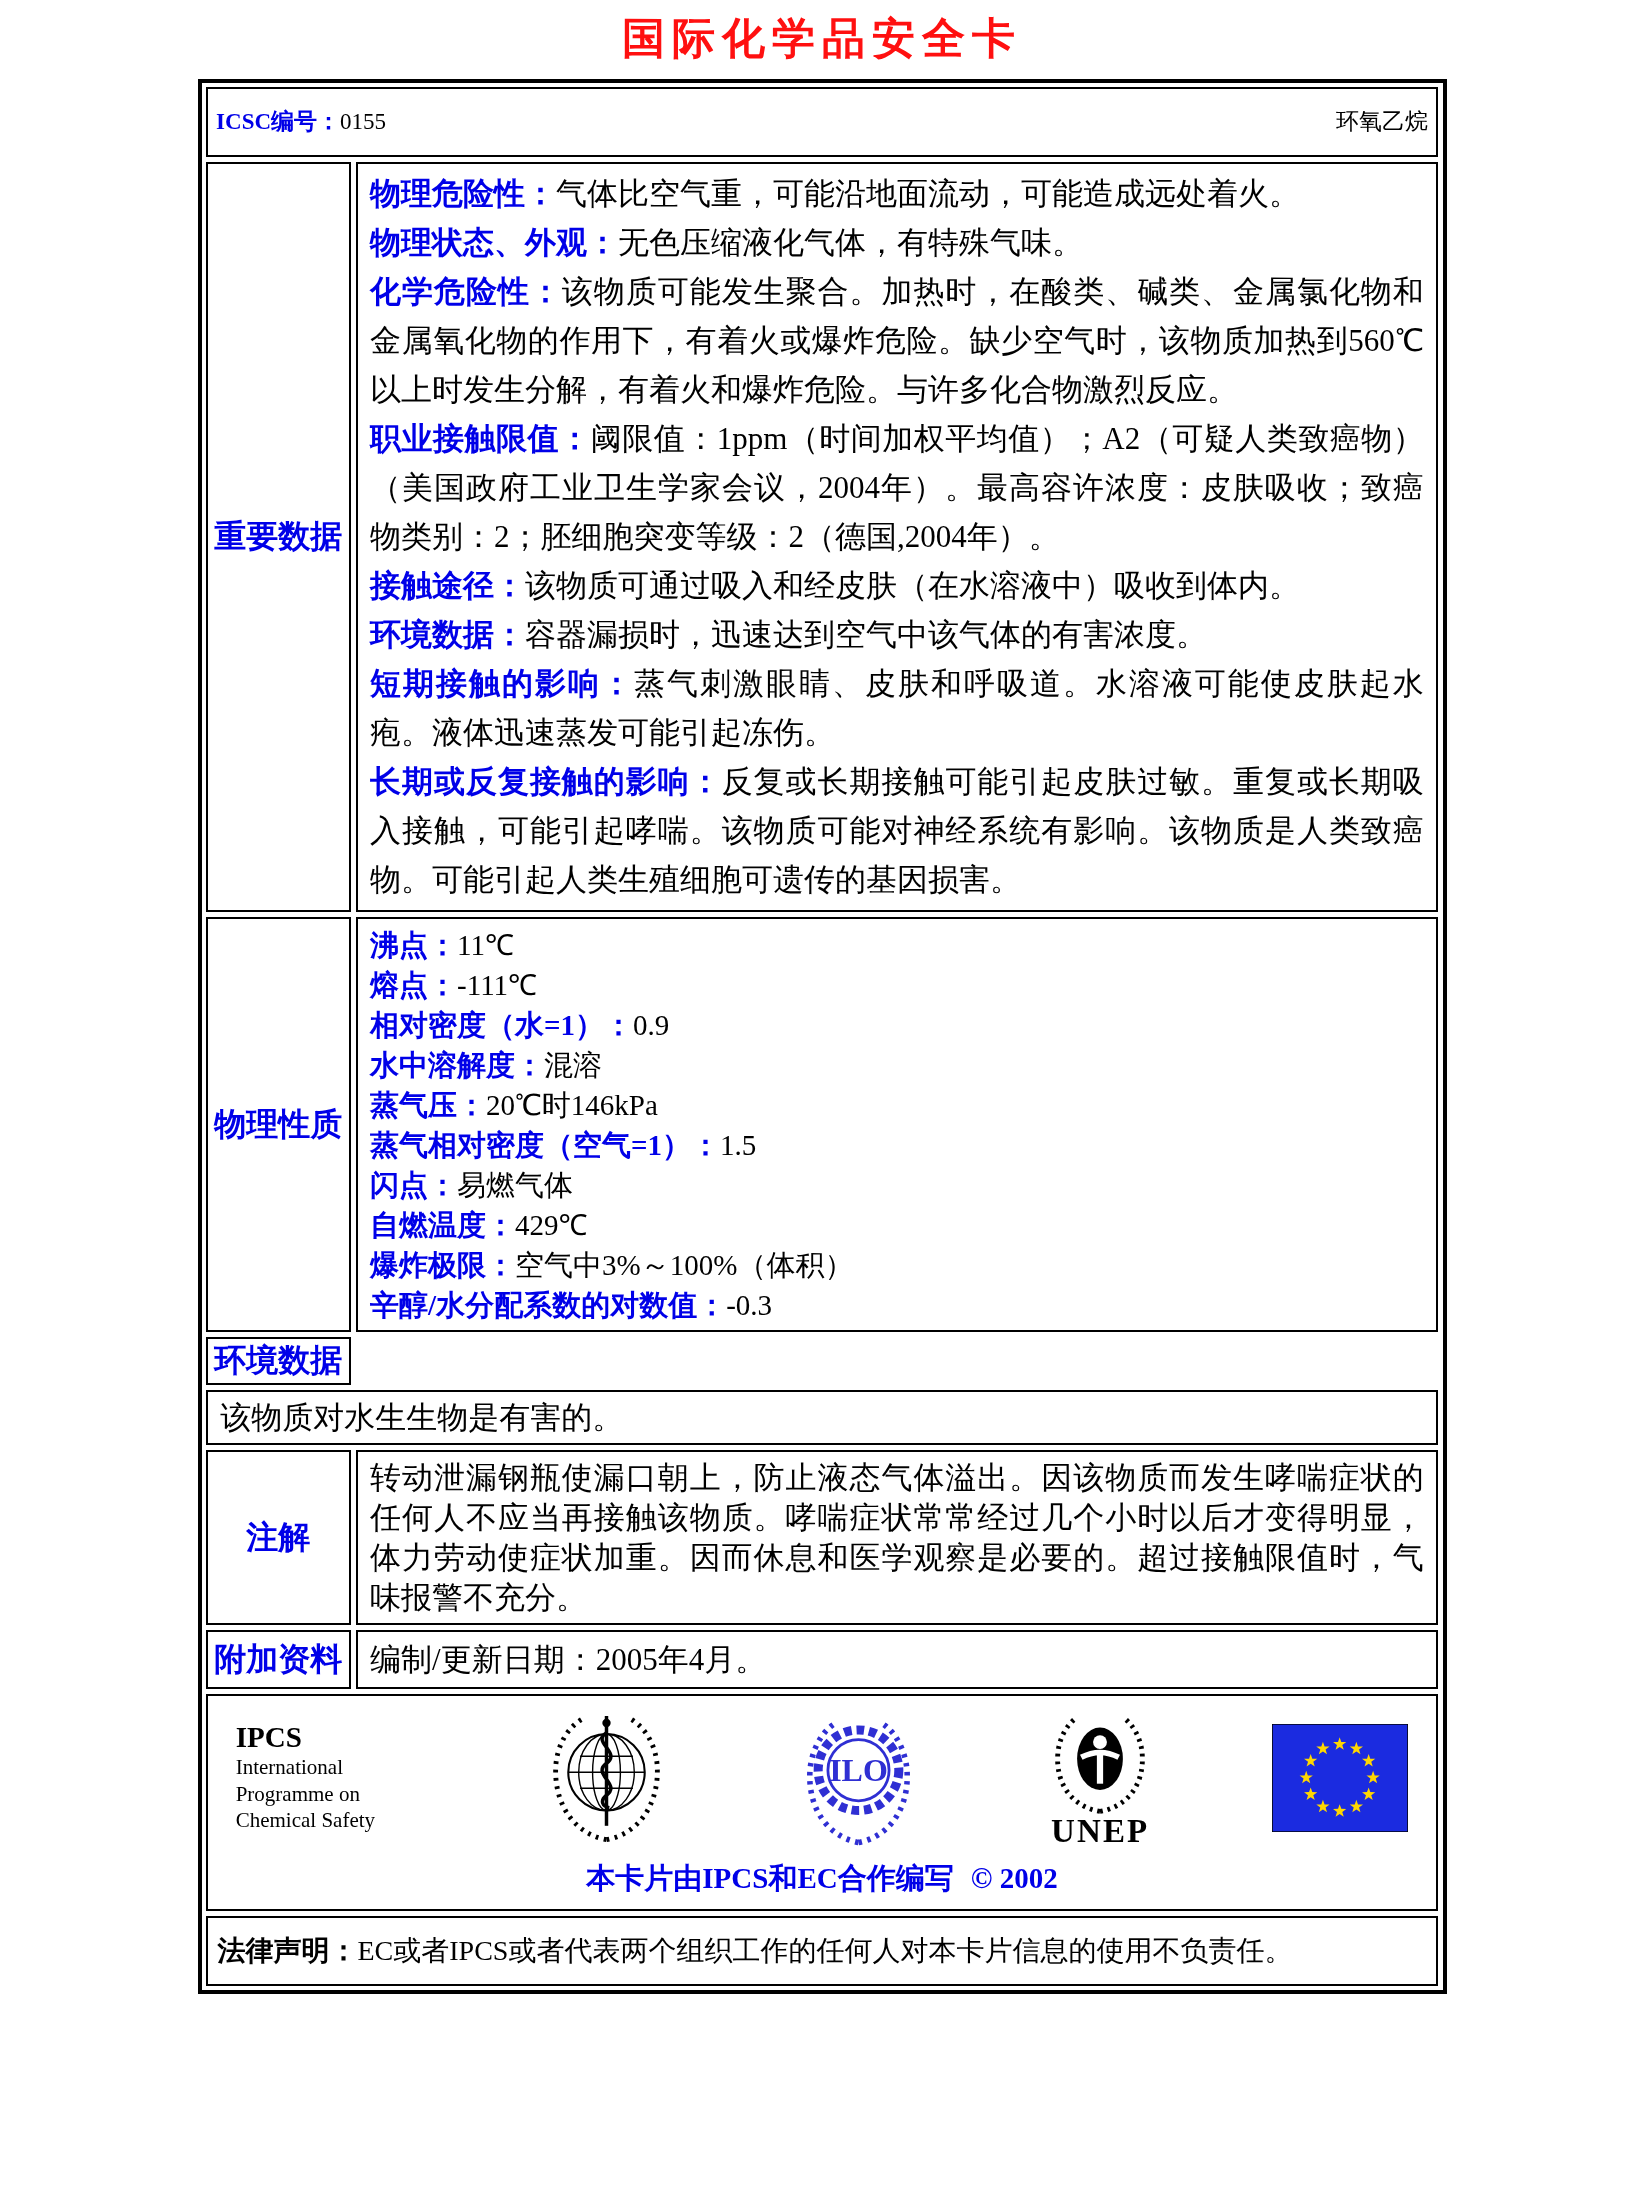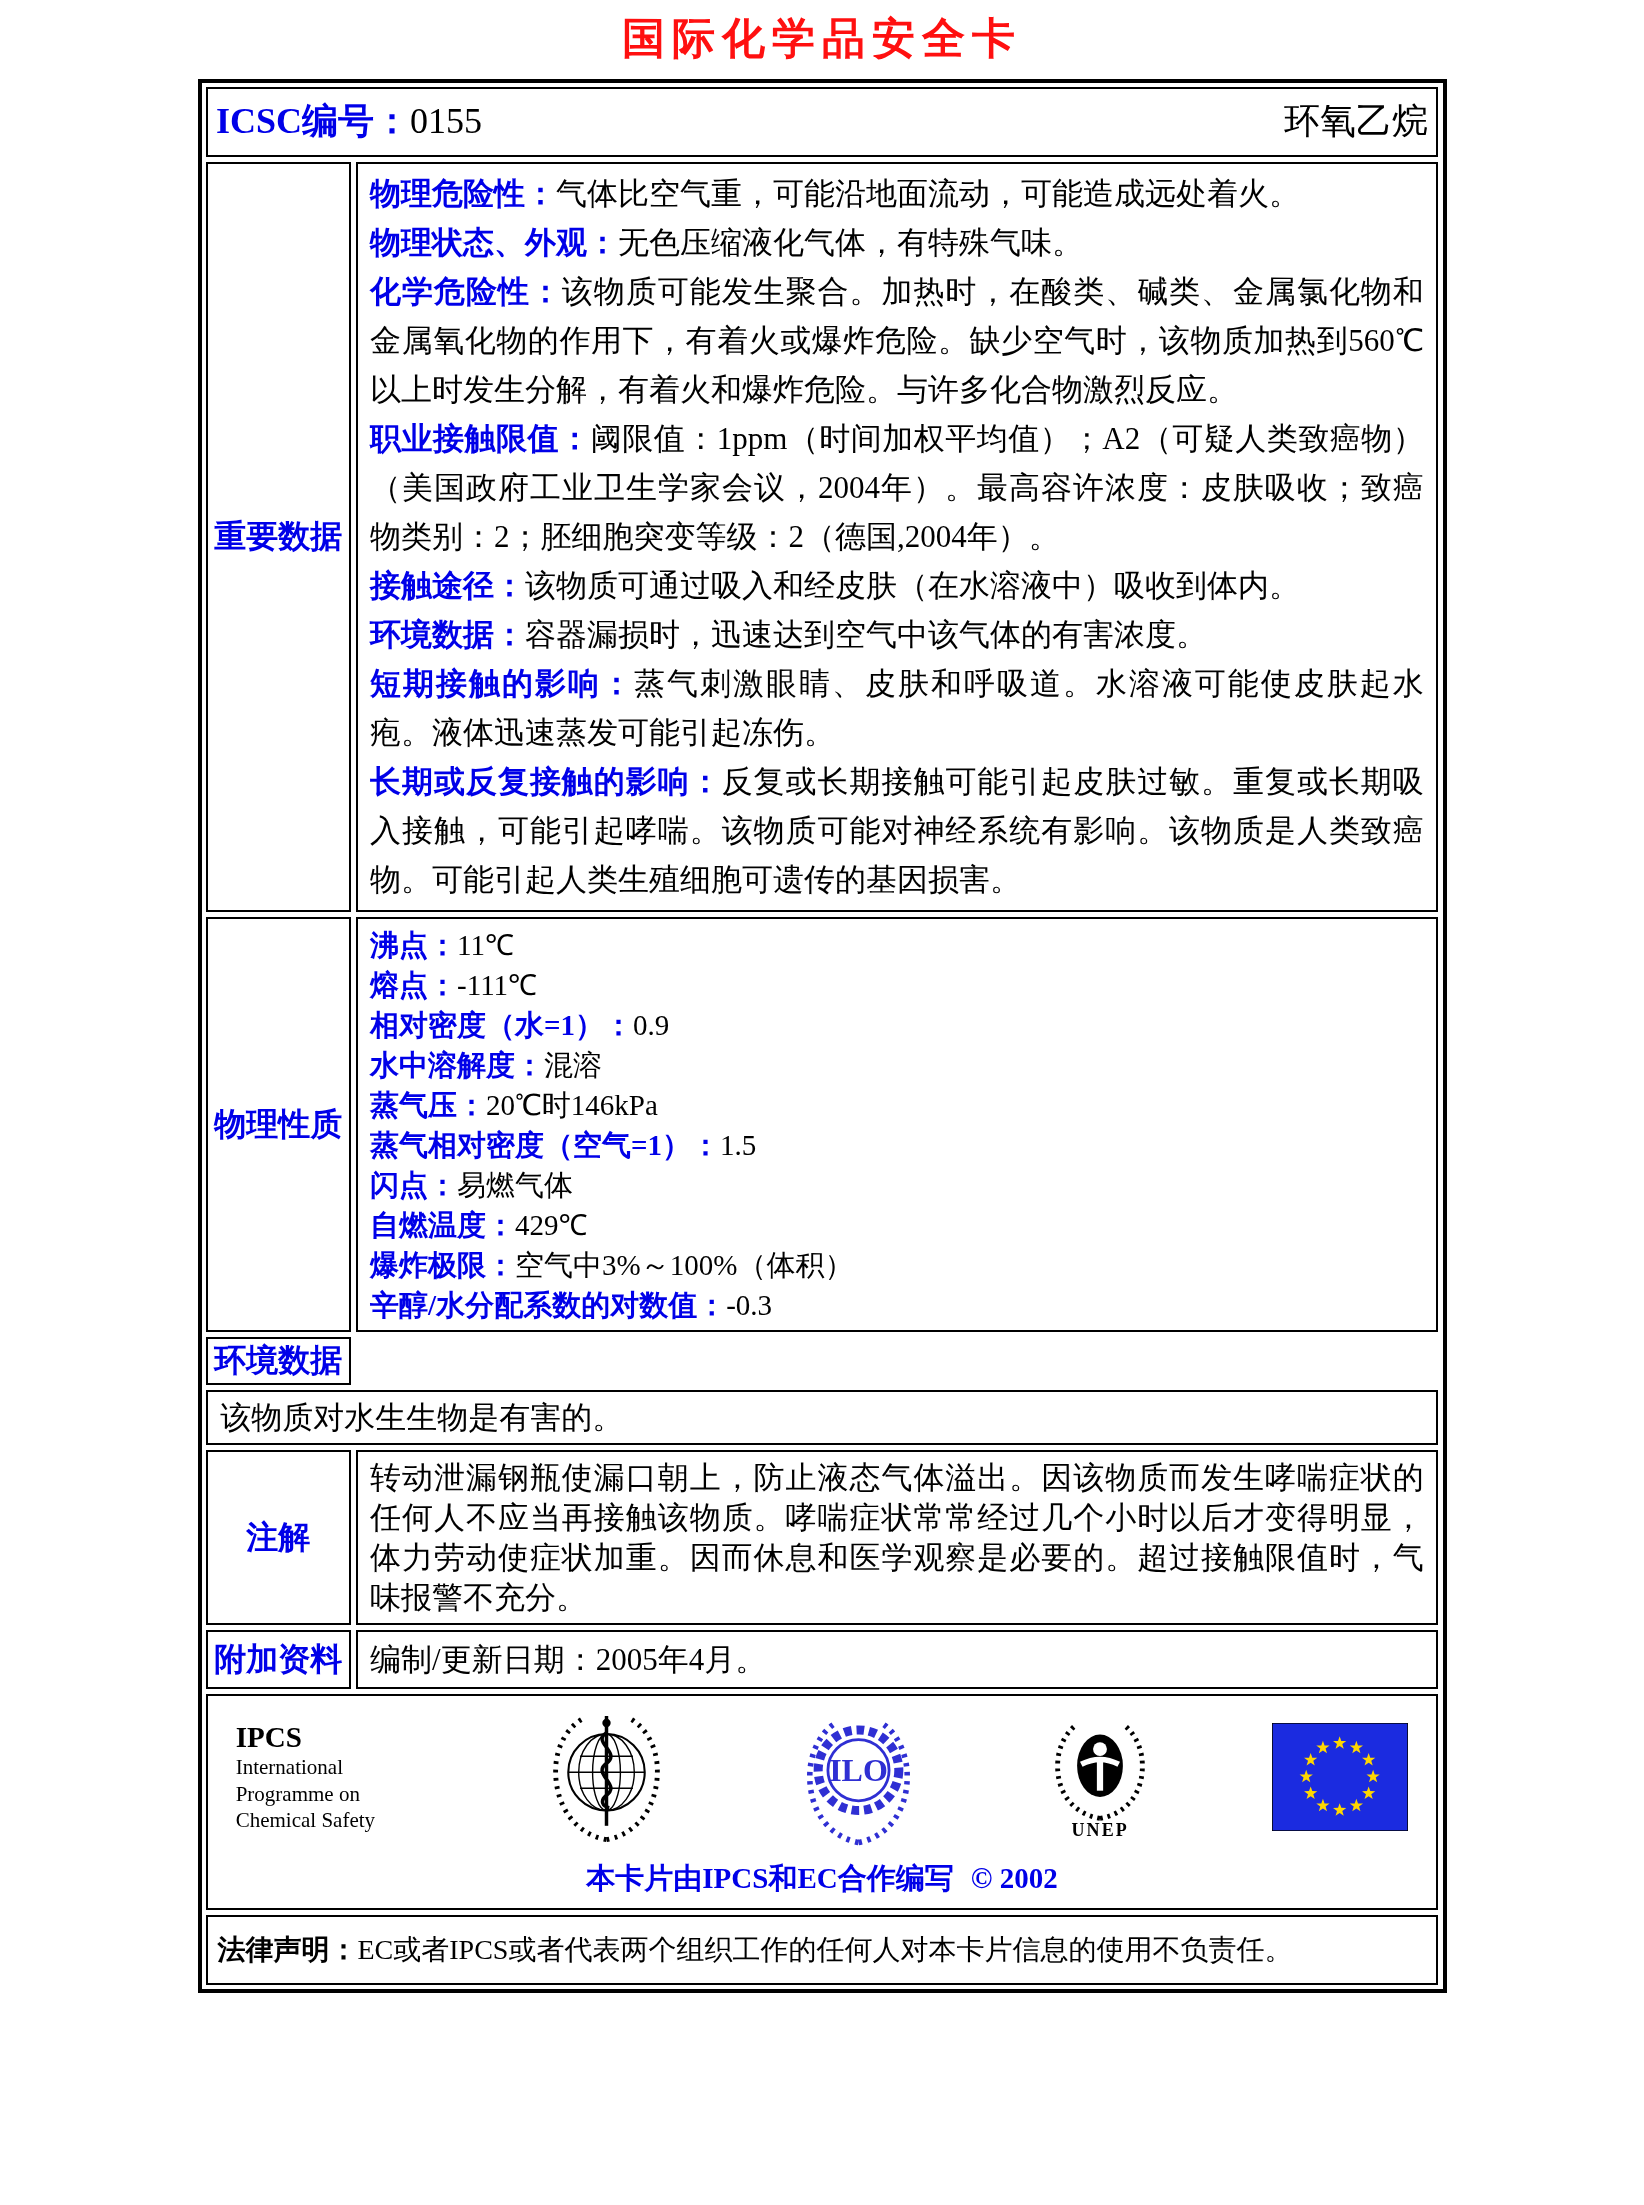--- a/index.html
+++ b/index.html
@@ -6,21 +6,21 @@
   body{width:1644px;height:2205px;font-family:"Liberation Serif",serif;color:#000;}
   .page{width:1644px;box-sizing:border-box;padding-top:5.6px;}
   .doc-title{text-align:center;color:#ff1010;font-weight:bold;font-size:43px;
              letter-spacing:7px;margin:4.2px 0 11px 0;font-family:"Liberation Serif",serif;}
   .card{width:1249px;margin:0 auto;border:4.9px solid #000;padding:4.2px;box-sizing:border-box;
         display:flex;flex-direction:column;gap:4.9px;background:#fff;}
   .row{display:flex;gap:4.9px;}
   .box{border:2.8px solid #000;box-sizing:border-box;background:#fff;}
   
   .header-box{flex:1;display:flex;justify-content:space-between;align-items:center;
-              min-height:70px;padding:0 8.4px;font-size:36px;}
+              min-height:70px;padding:0 8.4px;font-size:23px;}
   .blue{color:#0000e8;font-weight:bold;}
   
   .label-cell{width:145px;flex:none;display:flex;align-items:center;justify-content:center;text-align:center;}
   .label-text{color:#0000e8;font-weight:bold;font-size:32px;}
   .content-cell{flex:1;padding:5.6px 12.5px;}
   
   .imp p{margin:0;font-size:31px;line-height:49px;text-align:justify;}
   .k{color:#0000e8;font-weight:bold;}
   
   .phys p{margin:0;font-size:29px;line-height:40px;}
@@ -31,21 +31,21 @@
   .env-row{min-height:72px;flex-direction:column;}
   .add-row{min-height:59px;}
   .header-row{min-height:70px;}
   
   .logos-box{flex:1;padding:9.8px 14px 5.6px 14px;}
   .logos-line{display:flex;align-items:center;justify-content:space-between;padding:0 14px;}
   .ipcs-block{font-family:Liberation Serif, serif;width:188px;}
   .ipcs-acronym{font-weight:bold;font-size:29px;}
   .ipcs-sub{font-size:21px;line-height:26.5px;}
   .logo-fig{display:flex;flex-direction:column;align-items:center;}
-  .unep-caption{font-family:"Liberation Serif",serif;font-weight:bold;font-size:18px;
+  .unep-caption{font-family:"Liberation Serif",serif;font-weight:bold;font-size:33px;
                 letter-spacing:2.1px;margin-top:-4.2px;}
   .copyright-line{text-align:center;margin:9.8px 0 4.2px 0;font-size:29px;}
   .copyright-text{color:#0000e8;font-weight:bold;}
   .copyright-year{color:#0000e8;font-weight:bold;margin-left:9.8px;}
   
   .legal-box{flex:1;display:flex;align-items:center;min-height:70px;padding:4.2px 9.8px;font-size:28px;}
   .legal-label{font-weight:bold;}
 </style>
 </head>
 <body>

